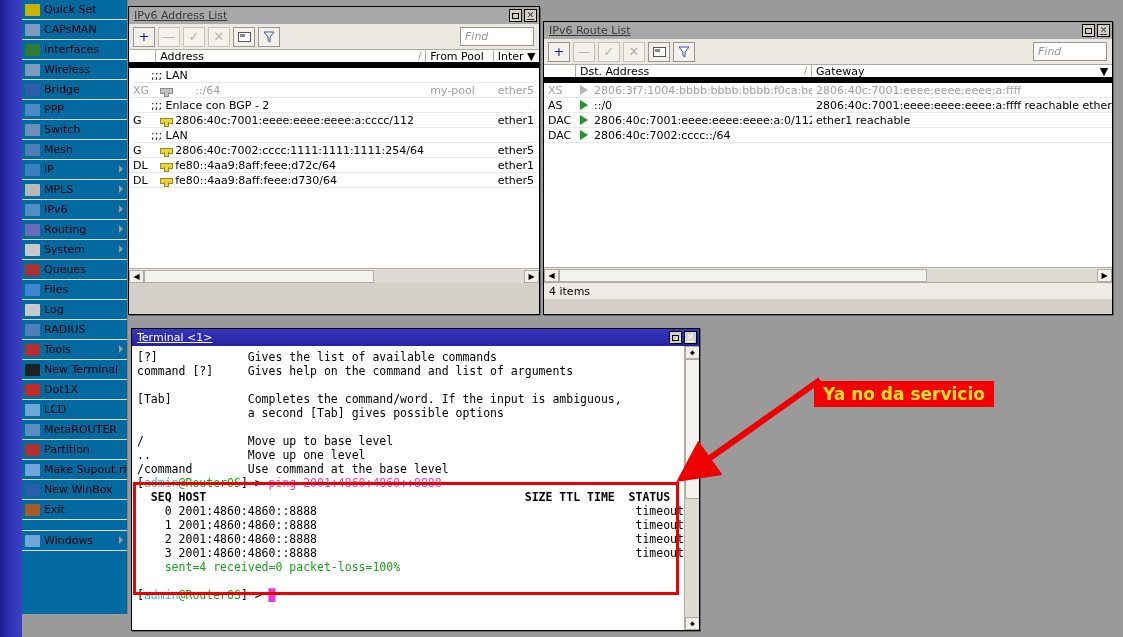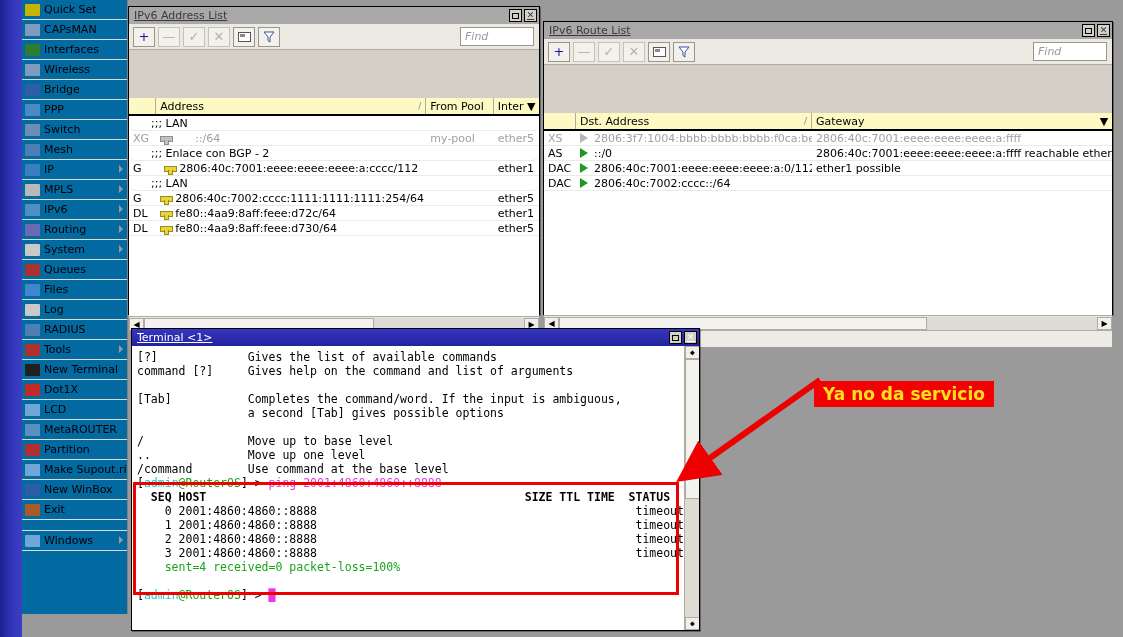--- a/index.html
+++ b/index.html
@@ -70,22 +70,22 @@
   }
   .tb.dis { color:#b5b1a9; border-color:#c6c2ba; }
   .findbox {
     position:absolute;right:5px;top:3px;width:74px;height:19px;
     background:#fff;border:1px solid #9a968e;
     display:flex;align-items:center;padding-left:4px;
   }
   .findbox span{color:#9a9a9a;font-style:italic;font-size:11px;}
 
   
-  .chead { height:18px; display:flex; background:#fef9c3;
-           border-bottom:2px solid #000000; font-size:11px;margin-top:48px; }
+  .chead { height:18px; display:flex; background:#ffffff;
+           border-bottom:6px solid #000000; font-size:11px; }
   .chead .c { border-right:1px solid #b0aca4; padding:1px 4px;
               display:flex;align-items:center; overflow:hidden;
               white-space:nowrap; }
   .chead .c .sortmk{margin-left:auto;color:#888;font-size:9px;}
   .chead .drop { width:16px;display:flex;align-items:center;
                  justify-content:center;}
 
   
   .rows { background:#fff; overflow:hidden; position:relative; }
   .row { height:15px; display:flex; font-size:11px; align-items:center;
@@ -377,21 +377,21 @@
           <span class="av">::/64</span>
         </span>
         <span class="c" style="width:70px;">my-pool</span>
         <span class="c" style="width:47px;">ether5</span>
       </div>
       <div class="row cmt">
         <span class="c ctext">;;; Enlace con BGP - 2</span>
       </div>
       <div class="row">
         <span class="c" style="width:28px;">G</span>
-        <span class="c" style="width:282px;justify-content:center;">
+        <span class="c" style="width:282px;">
           <span class="glyph-addr"></span>
           <span class="av">2806:40c:7001:eeee:eeee:eeee:a:cccc/112</span>
         </span>
         <span class="c" style="width:70px;"></span>
         <span class="c" style="width:47px;">ether1</span>
       </div>
       <div class="row cmt">
         <span class="c ctext">;;; LAN</span>
       </div>
       <div class="row">
@@ -484,21 +484,21 @@
           <span class="dv">::/0</span>
         </span>
         <span class="c" style="flex:1;">2806:40c:7001:eeee:eeee:eeee:a:ffff reachable ether1</span>
       </div>
       <div class="row">
         <span class="c" style="width:32px;">DAC</span>
         <span class="c" style="width:236px;">
           <span class="glyph-rt"></span>
           <span class="dv">2806:40c:7001:eeee:eeee:eeee:a:0/112</span>
         </span>
-        <span class="c" style="flex:1;">ether1 possible</span>
+        <span class="c" style="flex:1;">ether1 reachable</span>
       </div>
       <div class="row">
         <span class="c" style="width:32px;">DAC</span>
         <span class="c" style="width:236px;">
           <span class="glyph-rt"></span>
           <span class="dv">2806:40c:7002:cccc::/64</span>
         </span>
       </div>
     </div>
   <div class="hscroll">

